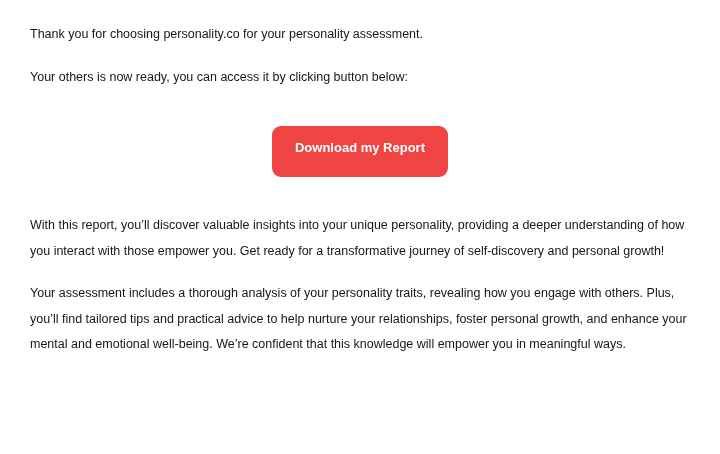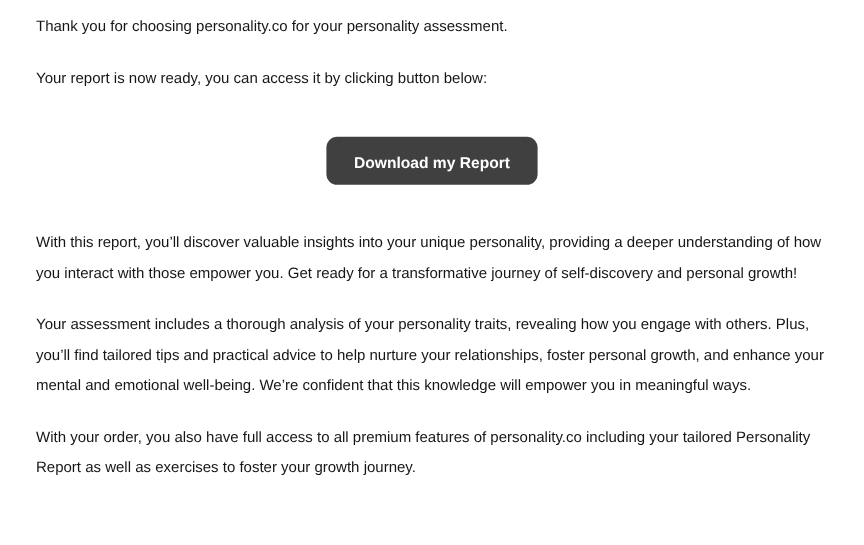--- a/index.html
+++ b/index.html
@@ -20,63 +20,61 @@
     padding: 10px 30px 5px 30px;
     font-size: 12.5px;
     line-height: 25.5px;
   }
   .para {
     margin: 17px 0;
     white-space: pre-line;   
     letter-spacing: 0;
   }
   .para:first-child {
-    margin-top: 0;
+    margin-top: 12px;
   }
   .button-row {
     margin: 36px 0;
     text-align: center;
   }
   .cta-button {
     display: inline-block;
     box-sizing: border-box;
     width: 176px;
-    height: 40px;
+    height: 51px;
     line-height: 44px;
-    background: #404040;
+    background: #ef4444;
     color: #ffffff;
     font-size: 13px;
     font-weight: bold;
     border: none;
     border-radius: 9px;
     text-decoration: none;
     cursor: pointer;
     font-family: "Liberation Sans", "DejaVu Sans", sans-serif;
   }
 </style>
 </head>
 <body>
 
 <div class="email-body">
 
   <p class="para">Thank you for choosing personality.co for your personality assessment.</p>
 
-  <p class="para">Your report is now ready, you can access it by clicking button below:</p>
+  <p class="para">Your others is now ready, you can access it by clicking button below:</p>
 
   <div class="button-row">
     <a class="cta-button">Download my Report</a>
   </div>
 
   <p class="para">With this report, you’ll discover valuable insights into your unique personality, providing a deeper understanding of how
 you interact with those empower you. Get ready for a transformative journey of self-discovery and personal growth!</p>
 
   <p class="para">Your assessment includes a thorough analysis of your personality traits, revealing how you engage with others. Plus,
 you’ll find tailored tips and practical advice to help nurture your relationships, foster personal growth, and enhance your
 mental and emotional well-being. We’re confident that this knowledge will empower you in meaningful ways.</p>
 
-  <p class="para">With your order, you also have full access to all premium features of personality.co including your tailored Personality
-Report as well as exercises to foster your growth journey.</p>
 
   <p class="para">
     
   </p>
 
 </div>
 
 </body></html>

